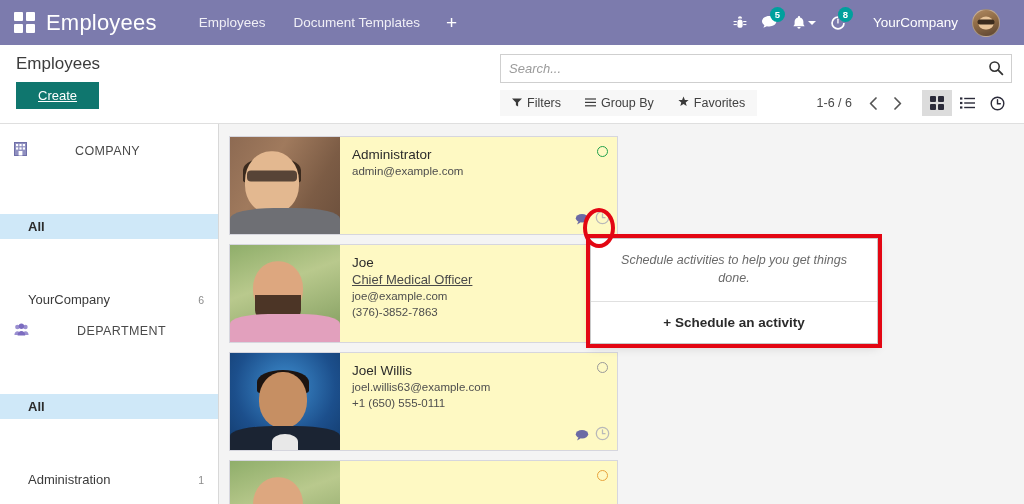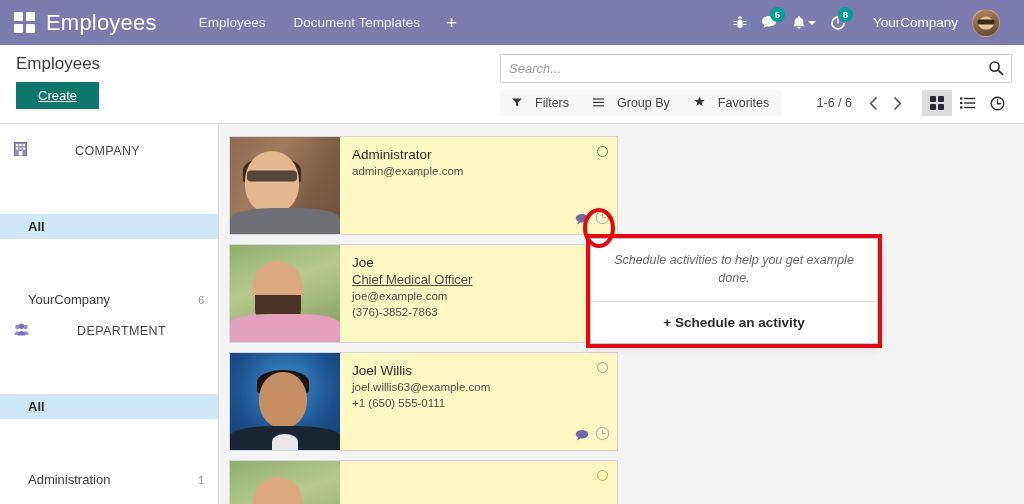--- a/index.html
+++ b/index.html
@@ -60,21 +60,21 @@
   }
   .cp-right { position: absolute; right: 12px; top: 9px; width: 512px; }
   .search-wrap { position: relative; border: 1px solid #cfcfcf; background: #fff; height: 29px; }
   .search-input { width: 100%; height: 27px; border: none; outline: none; font-size: 13px;
     padding: 0 30px 0 8px; color: #6d28d9; font-family: inherit; background: transparent; font-style: italic; }
   .search-input::placeholder { color: #9b9b9b; }
   .search-icon { position: absolute; right: 7px; top: 5px; }
   .cp-toolbar { display: flex; align-items: center; margin-top: 7px; height: 26px; }
   .filter-group { display: flex; align-items: center; background: #f7f7f7; height: 26px; }
   .filter-btn { font-size: 12.5px; color: #414141; padding: 0 12px; cursor: pointer;
-    display: flex; align-items: center; gap: 13px; line-height: 26px; white-space: nowrap; }
+    display: flex; align-items: center; gap: 5px; line-height: 26px; white-space: nowrap; }
   .pager { margin-left: auto; display: flex; align-items: center; gap: 2px; }
   .pager-text { font-size: 12.5px; color: #4a4a4a; margin-right: 8px; white-space: nowrap; }
   .pager-btn { width: 22px; height: 24px; display: flex; align-items: center; justify-content: center;
     cursor: pointer; color: #555; }
   .view-switch { display: flex; margin-left: 14px; }
   .vbtn { width: 30px; height: 26px; display: flex; align-items: center; justify-content: center;
     cursor: pointer; }
   .vbtn.active { background: #dcdcdc; }
   .kb-ico { display: grid; grid-template-columns: 6px 6px; grid-template-rows: 6px 6px; gap: 2px; }
   .kb-ico i { display: block; background: #2b2b3a; border-radius: 1px; }
@@ -467,21 +467,21 @@
             <div class="k-status orange"></div>
 
           </div>
         </div>
 
       </div>
     </div>
   </div>
 
   <div class="popover">
-    <div class="pop-msg">Schedule activities to help you get example done.</div>
+    <div class="pop-msg">Schedule activities to help you get things done.</div>
     <div class="pop-divider"></div>
     <div class="pop-action">
       <span>+</span>
       <span>Schedule an activity</span>
     </div>
   </div>
 
   <div class="anno-ellipse"></div>
   <div class="anno-rect"></div>
 

